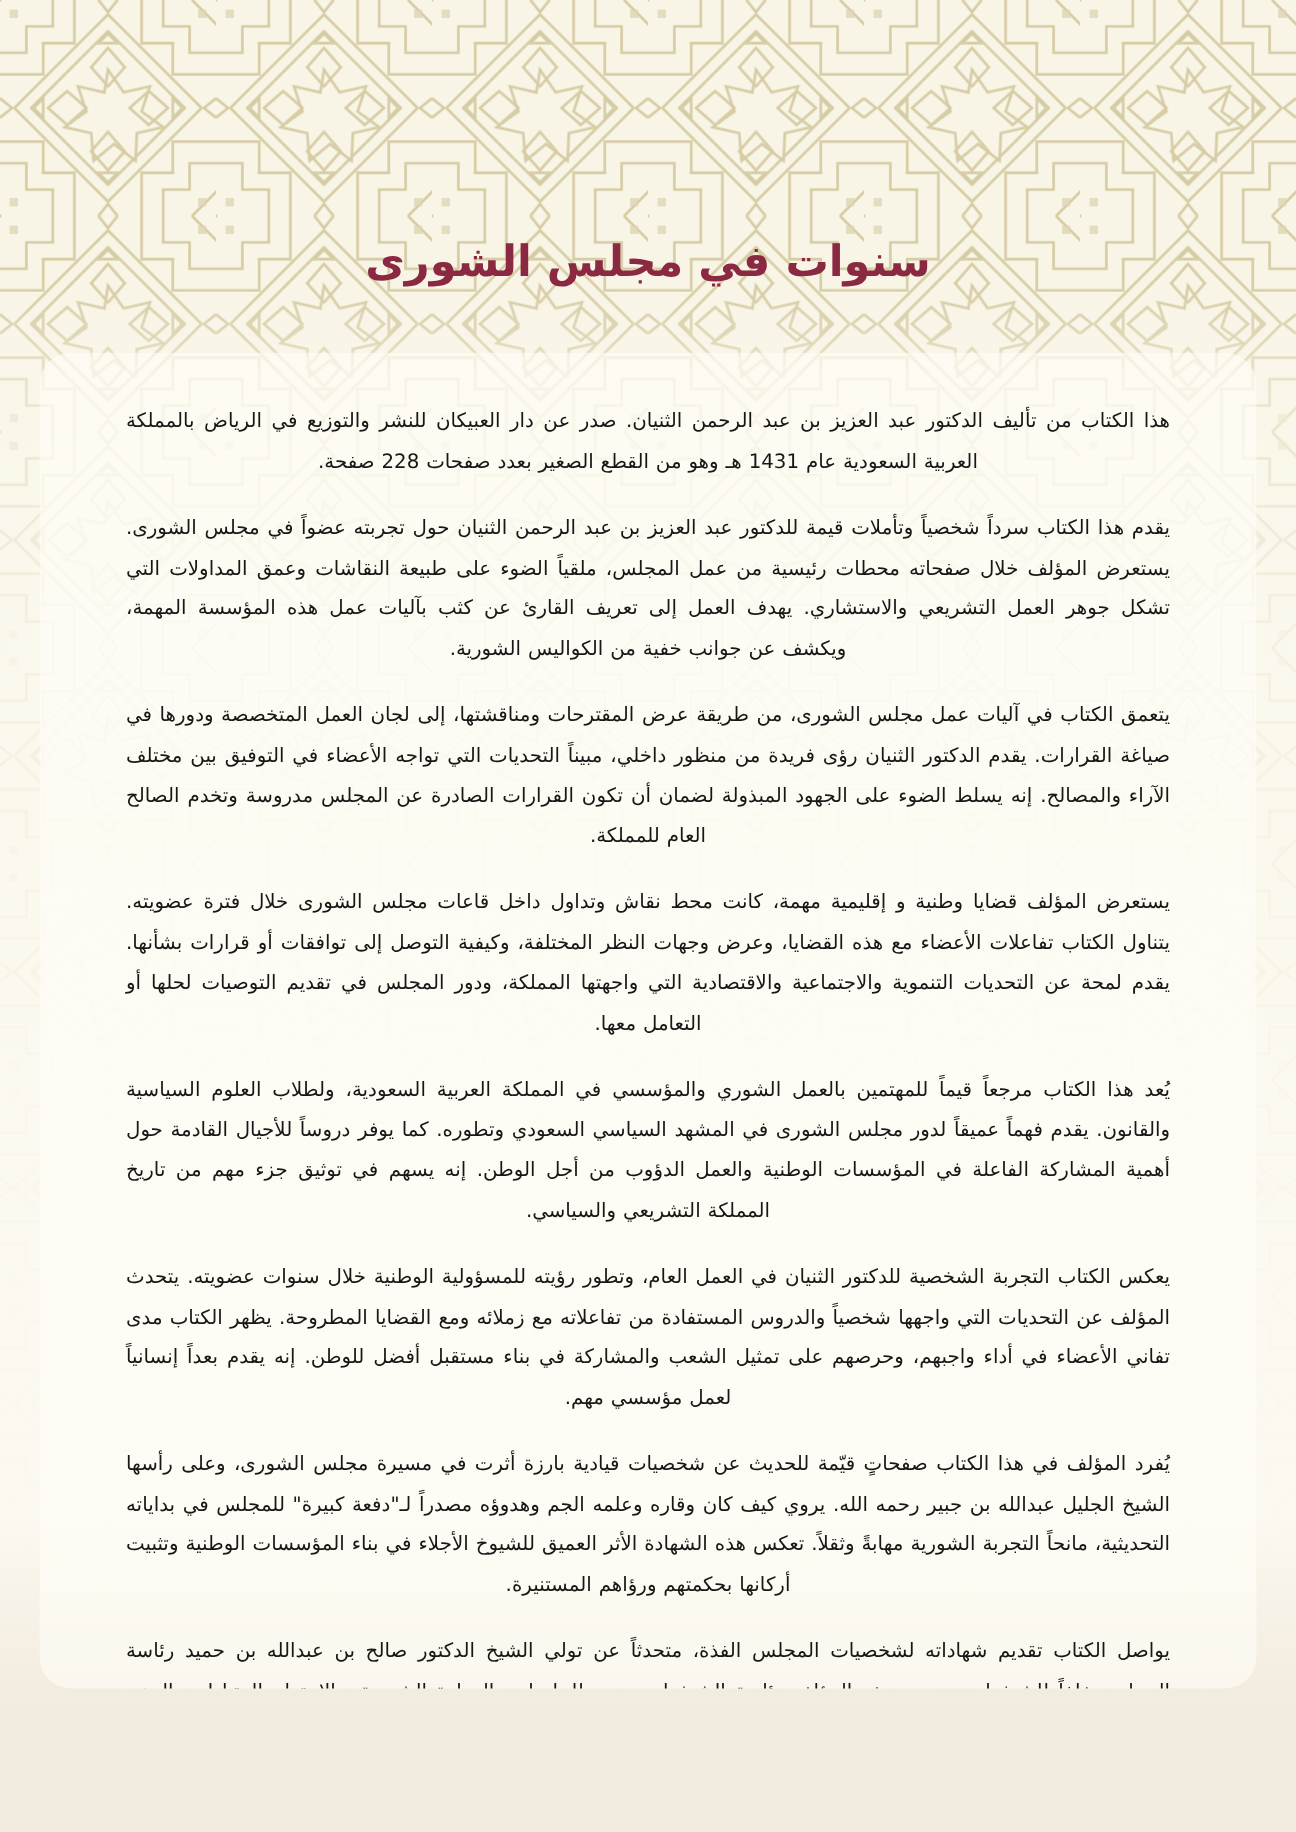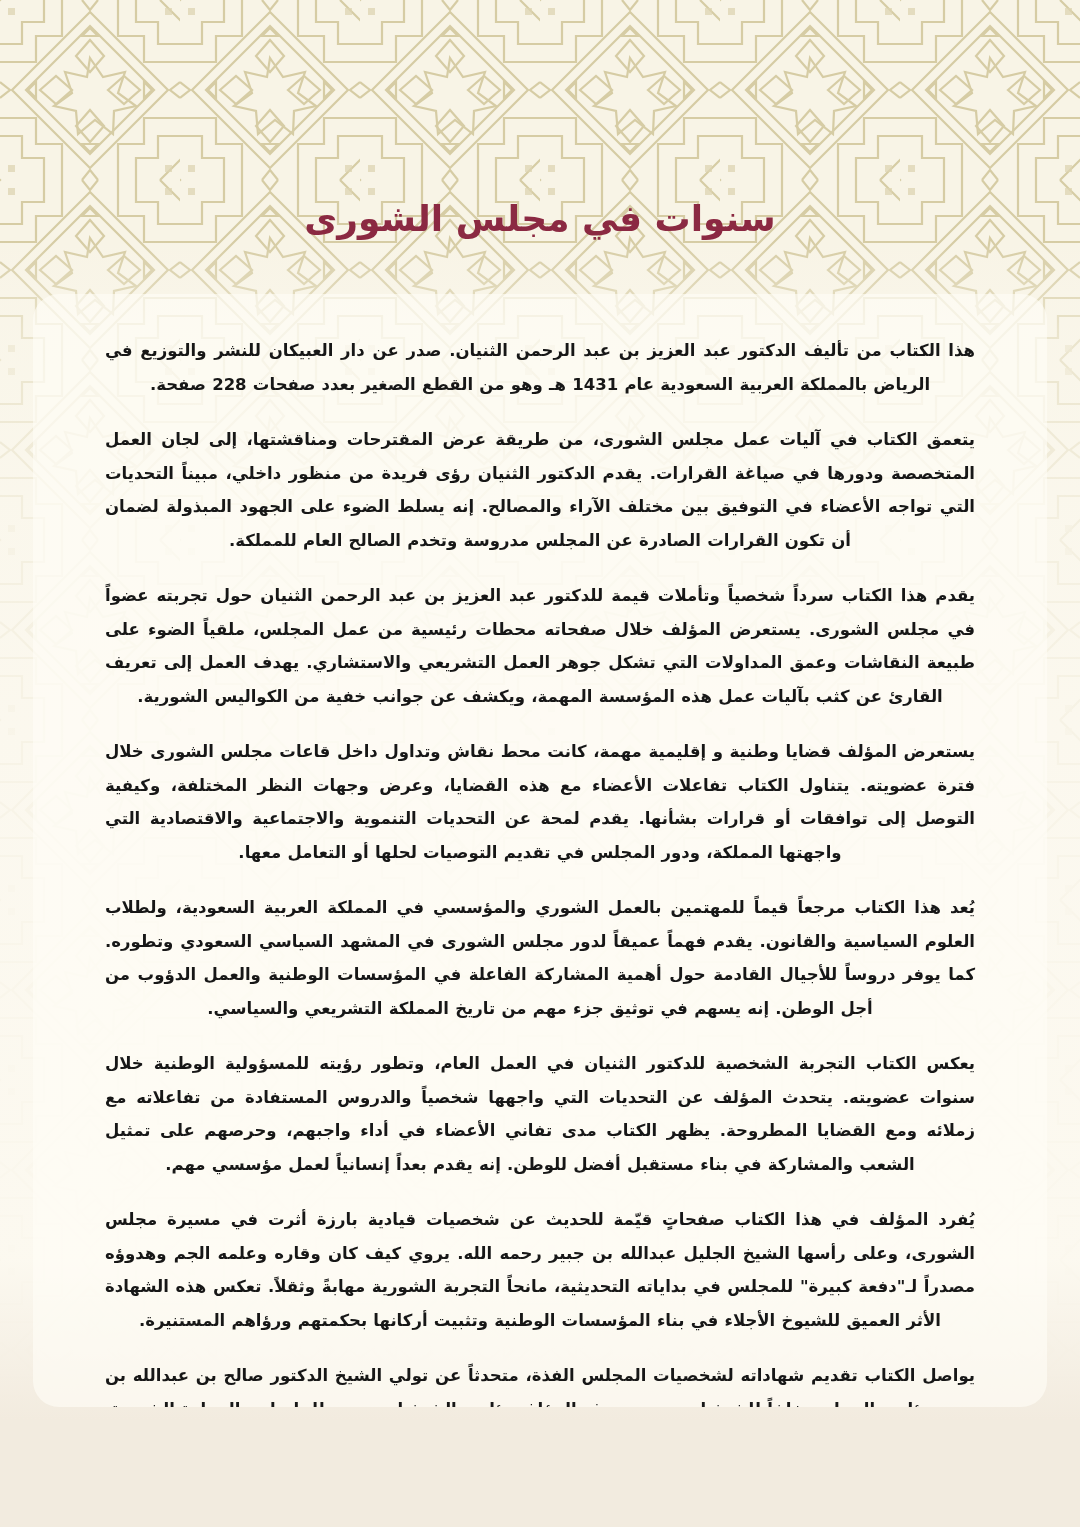--- a/index.html
+++ b/index.html
@@ -99,21 +99,21 @@
 
   .para {
     margin: 0 0 22px 0;
     direction: rtl;
     text-align: justify;
     text-align-last: center;
     font-family: "DejaVu Sans", "Liberation Sans", sans-serif;
     font-size: 16.5px;
     line-height: 33.5px;
     color: #171717;
-    font-weight: 700;
+    font-weight: 400;
     word-spacing: 0.5px;
   }
   .para:last-child {
     margin-bottom: 0;
   }
 </style>
 </head>
 <body>
 
 <div id="page">
@@ -173,22 +173,22 @@
     </svg>
     <div id="pattern-fade"></div>
   </div>
 
   <div id="title-wrap">
     <h1 id="page-title">سنوات في مجلس الشورى</h1>
   </div>
 
   <div id="content-card">
     <p class="para">هذا الكتاب من تأليف الدكتور عبد العزيز بن عبد الرحمن الثنيان. صدر عن دار العبيكان للنشر والتوزيع في الرياض بالمملكة العربية السعودية عام 1431 هـ وهو من القطع الصغير بعدد صفحات 228 صفحة.</p>
+    <p class="para">يقدم هذا الكتاب سرداً شخصياً وتأملات قيمة للدكتور عبد العزيز بن عبد الرحمن الثنيان حول تجربته عضواً في مجلس الشورى. يستعرض المؤلف خلال صفحاته محطات رئيسية من عمل المجلس، ملقياً الضوء على طبيعة النقاشات وعمق المداولات التي تشكل جوهر العمل التشريعي والاستشاري. يهدف العمل إلى تعريف القارئ عن كثب بآليات عمل هذه المؤسسة المهمة، ويكشف عن جوانب خفية من الكواليس الشورية.</p>
     <p class="para">يتعمق الكتاب في آليات عمل مجلس الشورى، من طريقة عرض المقترحات ومناقشتها، إلى لجان العمل المتخصصة ودورها في صياغة القرارات. يقدم الدكتور الثنيان رؤى فريدة من منظور داخلي، مبيناً التحديات التي تواجه الأعضاء في التوفيق بين مختلف الآراء والمصالح. إنه يسلط الضوء على الجهود المبذولة لضمان أن تكون القرارات الصادرة عن المجلس مدروسة وتخدم الصالح العام للمملكة.</p>
-    <p class="para">يقدم هذا الكتاب سرداً شخصياً وتأملات قيمة للدكتور عبد العزيز بن عبد الرحمن الثنيان حول تجربته عضواً في مجلس الشورى. يستعرض المؤلف خلال صفحاته محطات رئيسية من عمل المجلس، ملقياً الضوء على طبيعة النقاشات وعمق المداولات التي تشكل جوهر العمل التشريعي والاستشاري. يهدف العمل إلى تعريف القارئ عن كثب بآليات عمل هذه المؤسسة المهمة، ويكشف عن جوانب خفية من الكواليس الشورية.</p>
     <p class="para">يستعرض المؤلف قضايا وطنية و إقليمية مهمة، كانت محط نقاش وتداول داخل قاعات مجلس الشورى خلال فترة عضويته. يتناول الكتاب تفاعلات الأعضاء مع هذه القضايا، وعرض وجهات النظر المختلفة، وكيفية التوصل إلى توافقات أو قرارات بشأنها. يقدم لمحة عن التحديات التنموية والاجتماعية والاقتصادية التي واجهتها المملكة، ودور المجلس في تقديم التوصيات لحلها أو التعامل معها.</p>
     <p class="para">يُعد هذا الكتاب مرجعاً قيماً للمهتمين بالعمل الشوري والمؤسسي في المملكة العربية السعودية، ولطلاب العلوم السياسية والقانون. يقدم فهماً عميقاً لدور مجلس الشورى في المشهد السياسي السعودي وتطوره. كما يوفر دروساً للأجيال القادمة حول أهمية المشاركة الفاعلة في المؤسسات الوطنية والعمل الدؤوب من أجل الوطن. إنه يسهم في توثيق جزء مهم من تاريخ المملكة التشريعي والسياسي.</p>
     <p class="para">يعكس الكتاب التجربة الشخصية للدكتور الثنيان في العمل العام، وتطور رؤيته للمسؤولية الوطنية خلال سنوات عضويته. يتحدث المؤلف عن التحديات التي واجهها شخصياً والدروس المستفادة من تفاعلاته مع زملائه ومع القضايا المطروحة. يظهر الكتاب مدى تفاني الأعضاء في أداء واجبهم، وحرصهم على تمثيل الشعب والمشاركة في بناء مستقبل أفضل للوطن. إنه يقدم بعداً إنسانياً لعمل مؤسسي مهم.</p>
     <p class="para">يُفرد المؤلف في هذا الكتاب صفحاتٍ قيّمة للحديث عن شخصيات قيادية بارزة أثرت في مسيرة مجلس الشورى، وعلى رأسها الشيخ الجليل عبدالله بن جبير رحمه الله. يروي كيف كان وقاره وعلمه الجم وهدوؤه مصدراً لـ"دفعة كبيرة" للمجلس في بداياته التحديثية، مانحاً التجربة الشورية مهابةً وثقلاً. تعكس هذه الشهادة الأثر العميق للشيوخ الأجلاء في بناء المؤسسات الوطنية وتثبيت أركانها بحكمتهم ورؤاهم المستنيرة.</p>
     <p class="para">يواصل الكتاب تقديم شهاداته لشخصيات المجلس الفذة، متحدثاً عن تولي الشيخ الدكتور صالح بن عبدالله بن حميد رئاسة المجلس خلفاً للشيخ ابن جبير. يصف المؤلف رئاسة الشيخ ابن حميد للجلسات بالمهارة الشديدة، والاحترام المتبادل، والحزم الواضح، لاسيما في توجيه "فرسان الكلمة". هذه الرؤى من الداخل تُبرز الدور المحوري للقيادة في صون التجربة الشورية، وضمان استمرارية أدائها بفعالية و اقتدار.</p>
   </div>
 
 </div>
 
 </body></html>

